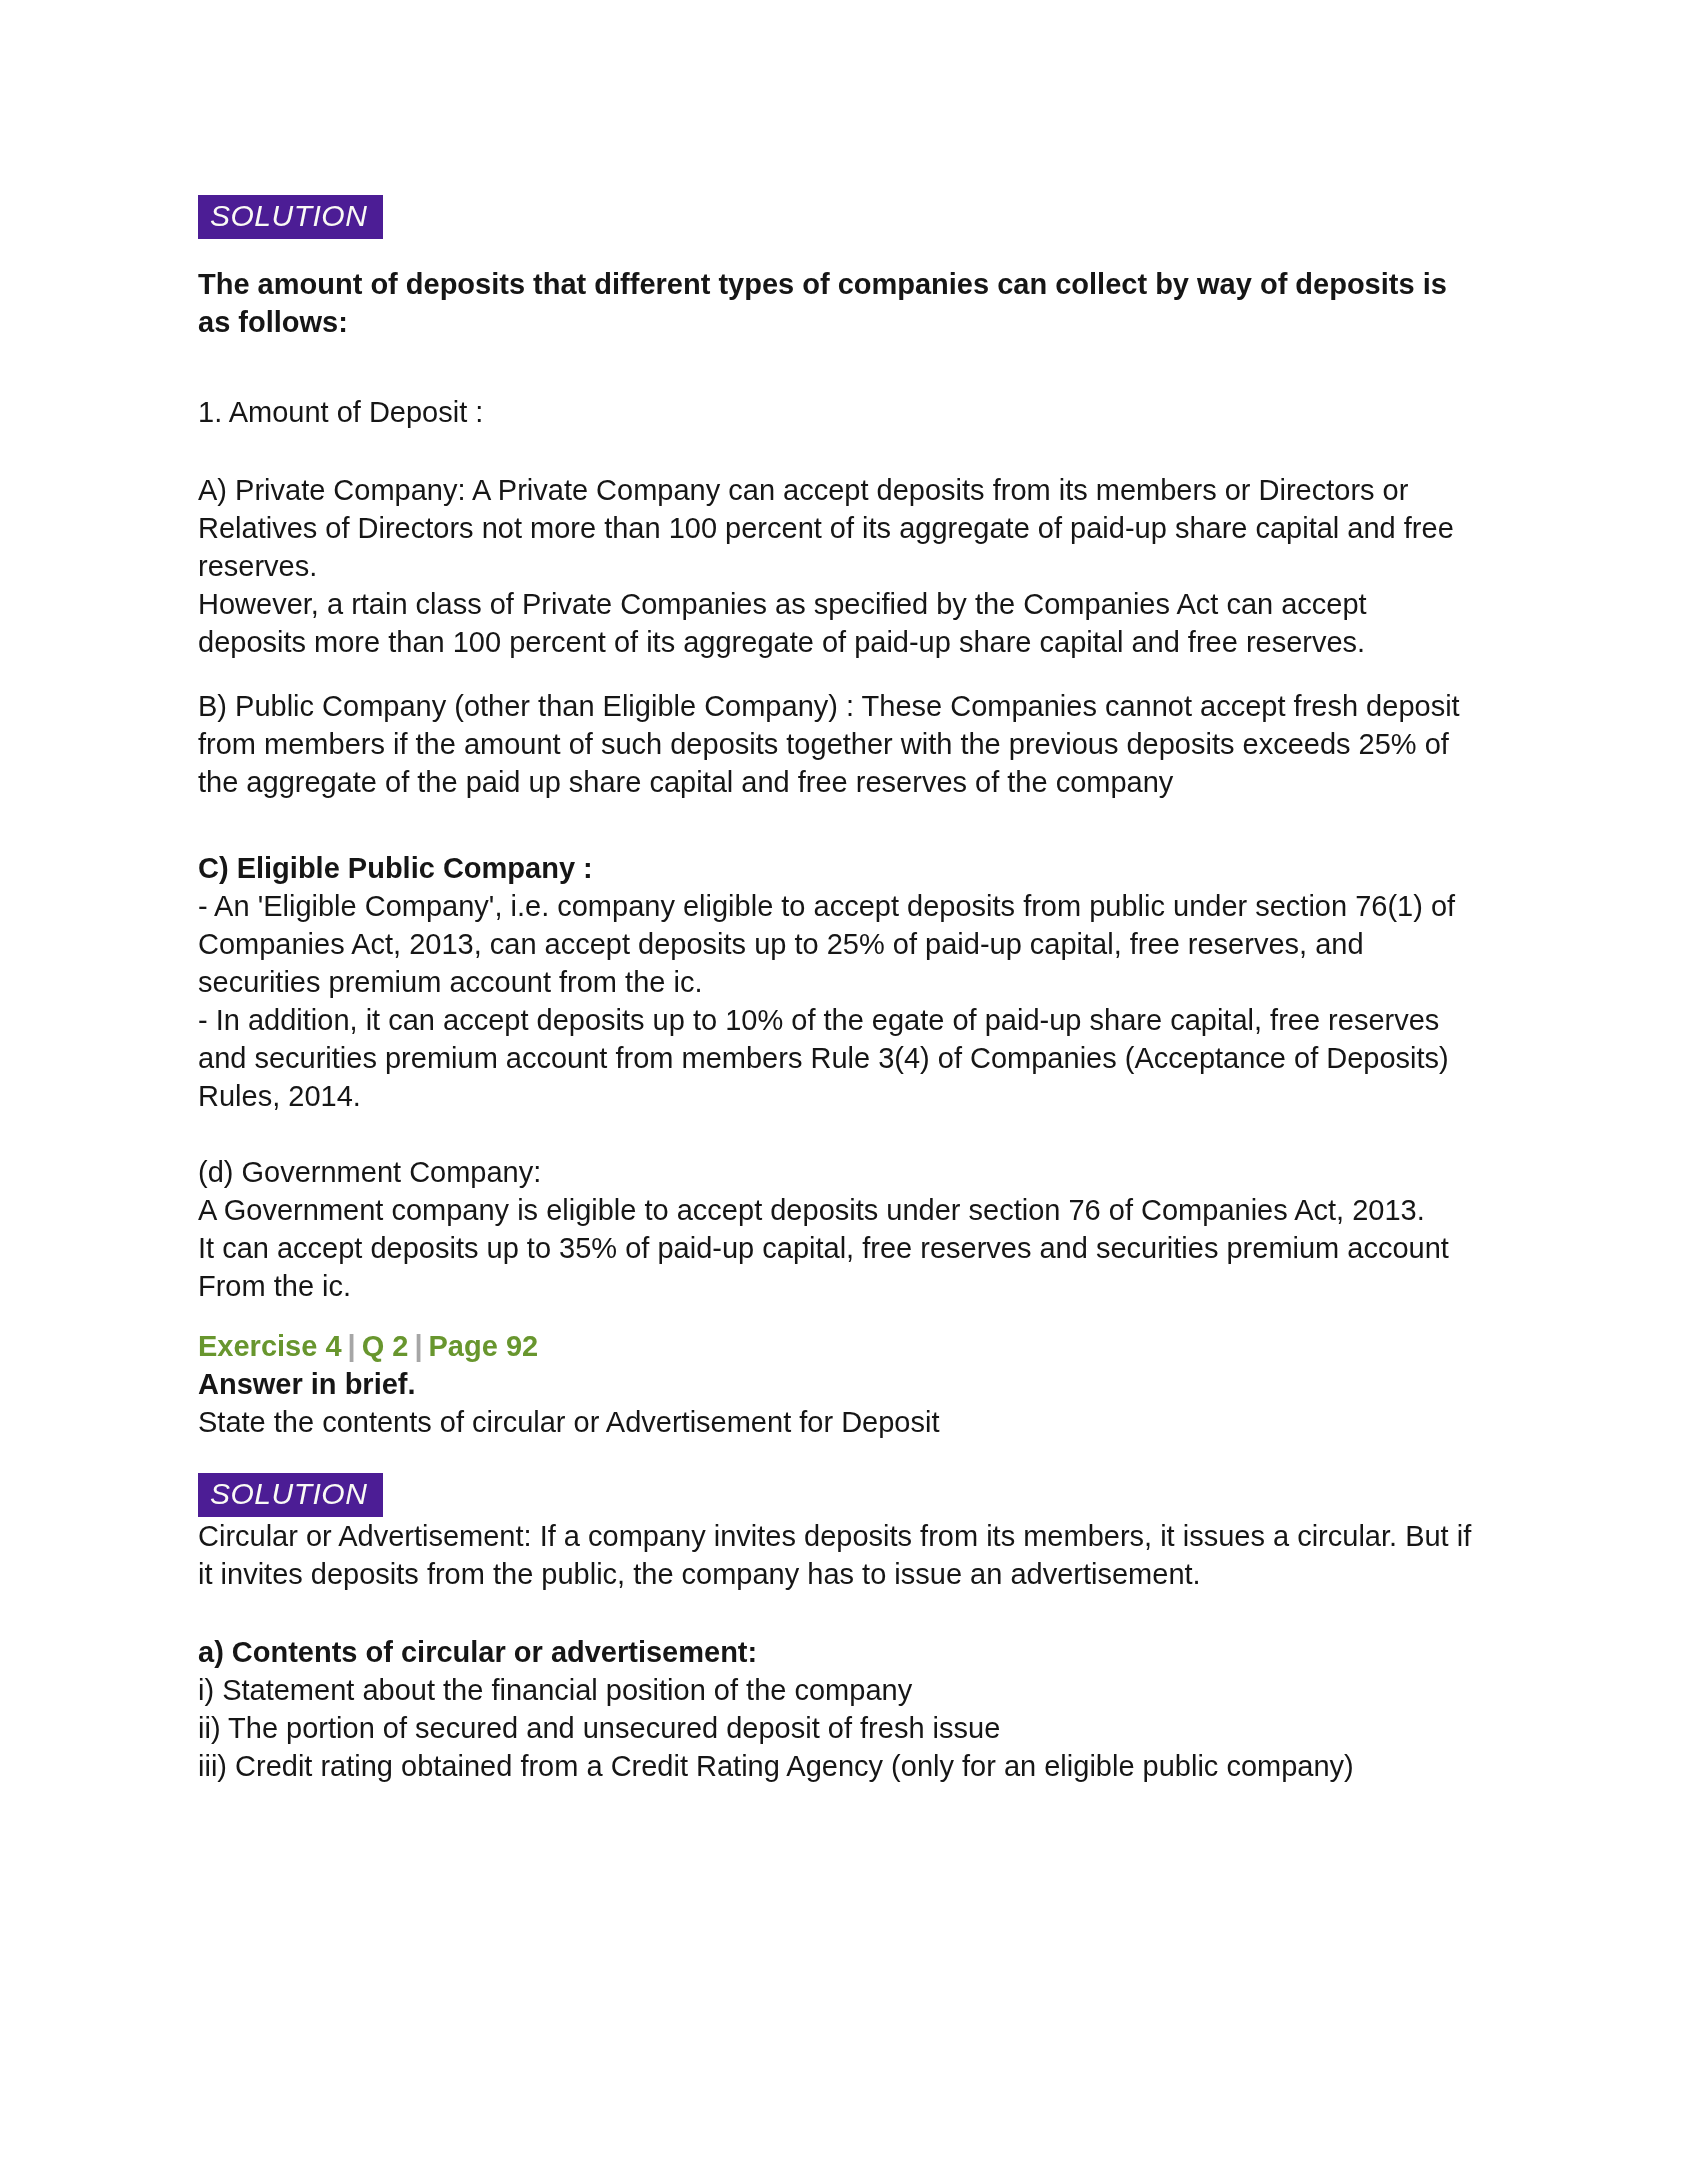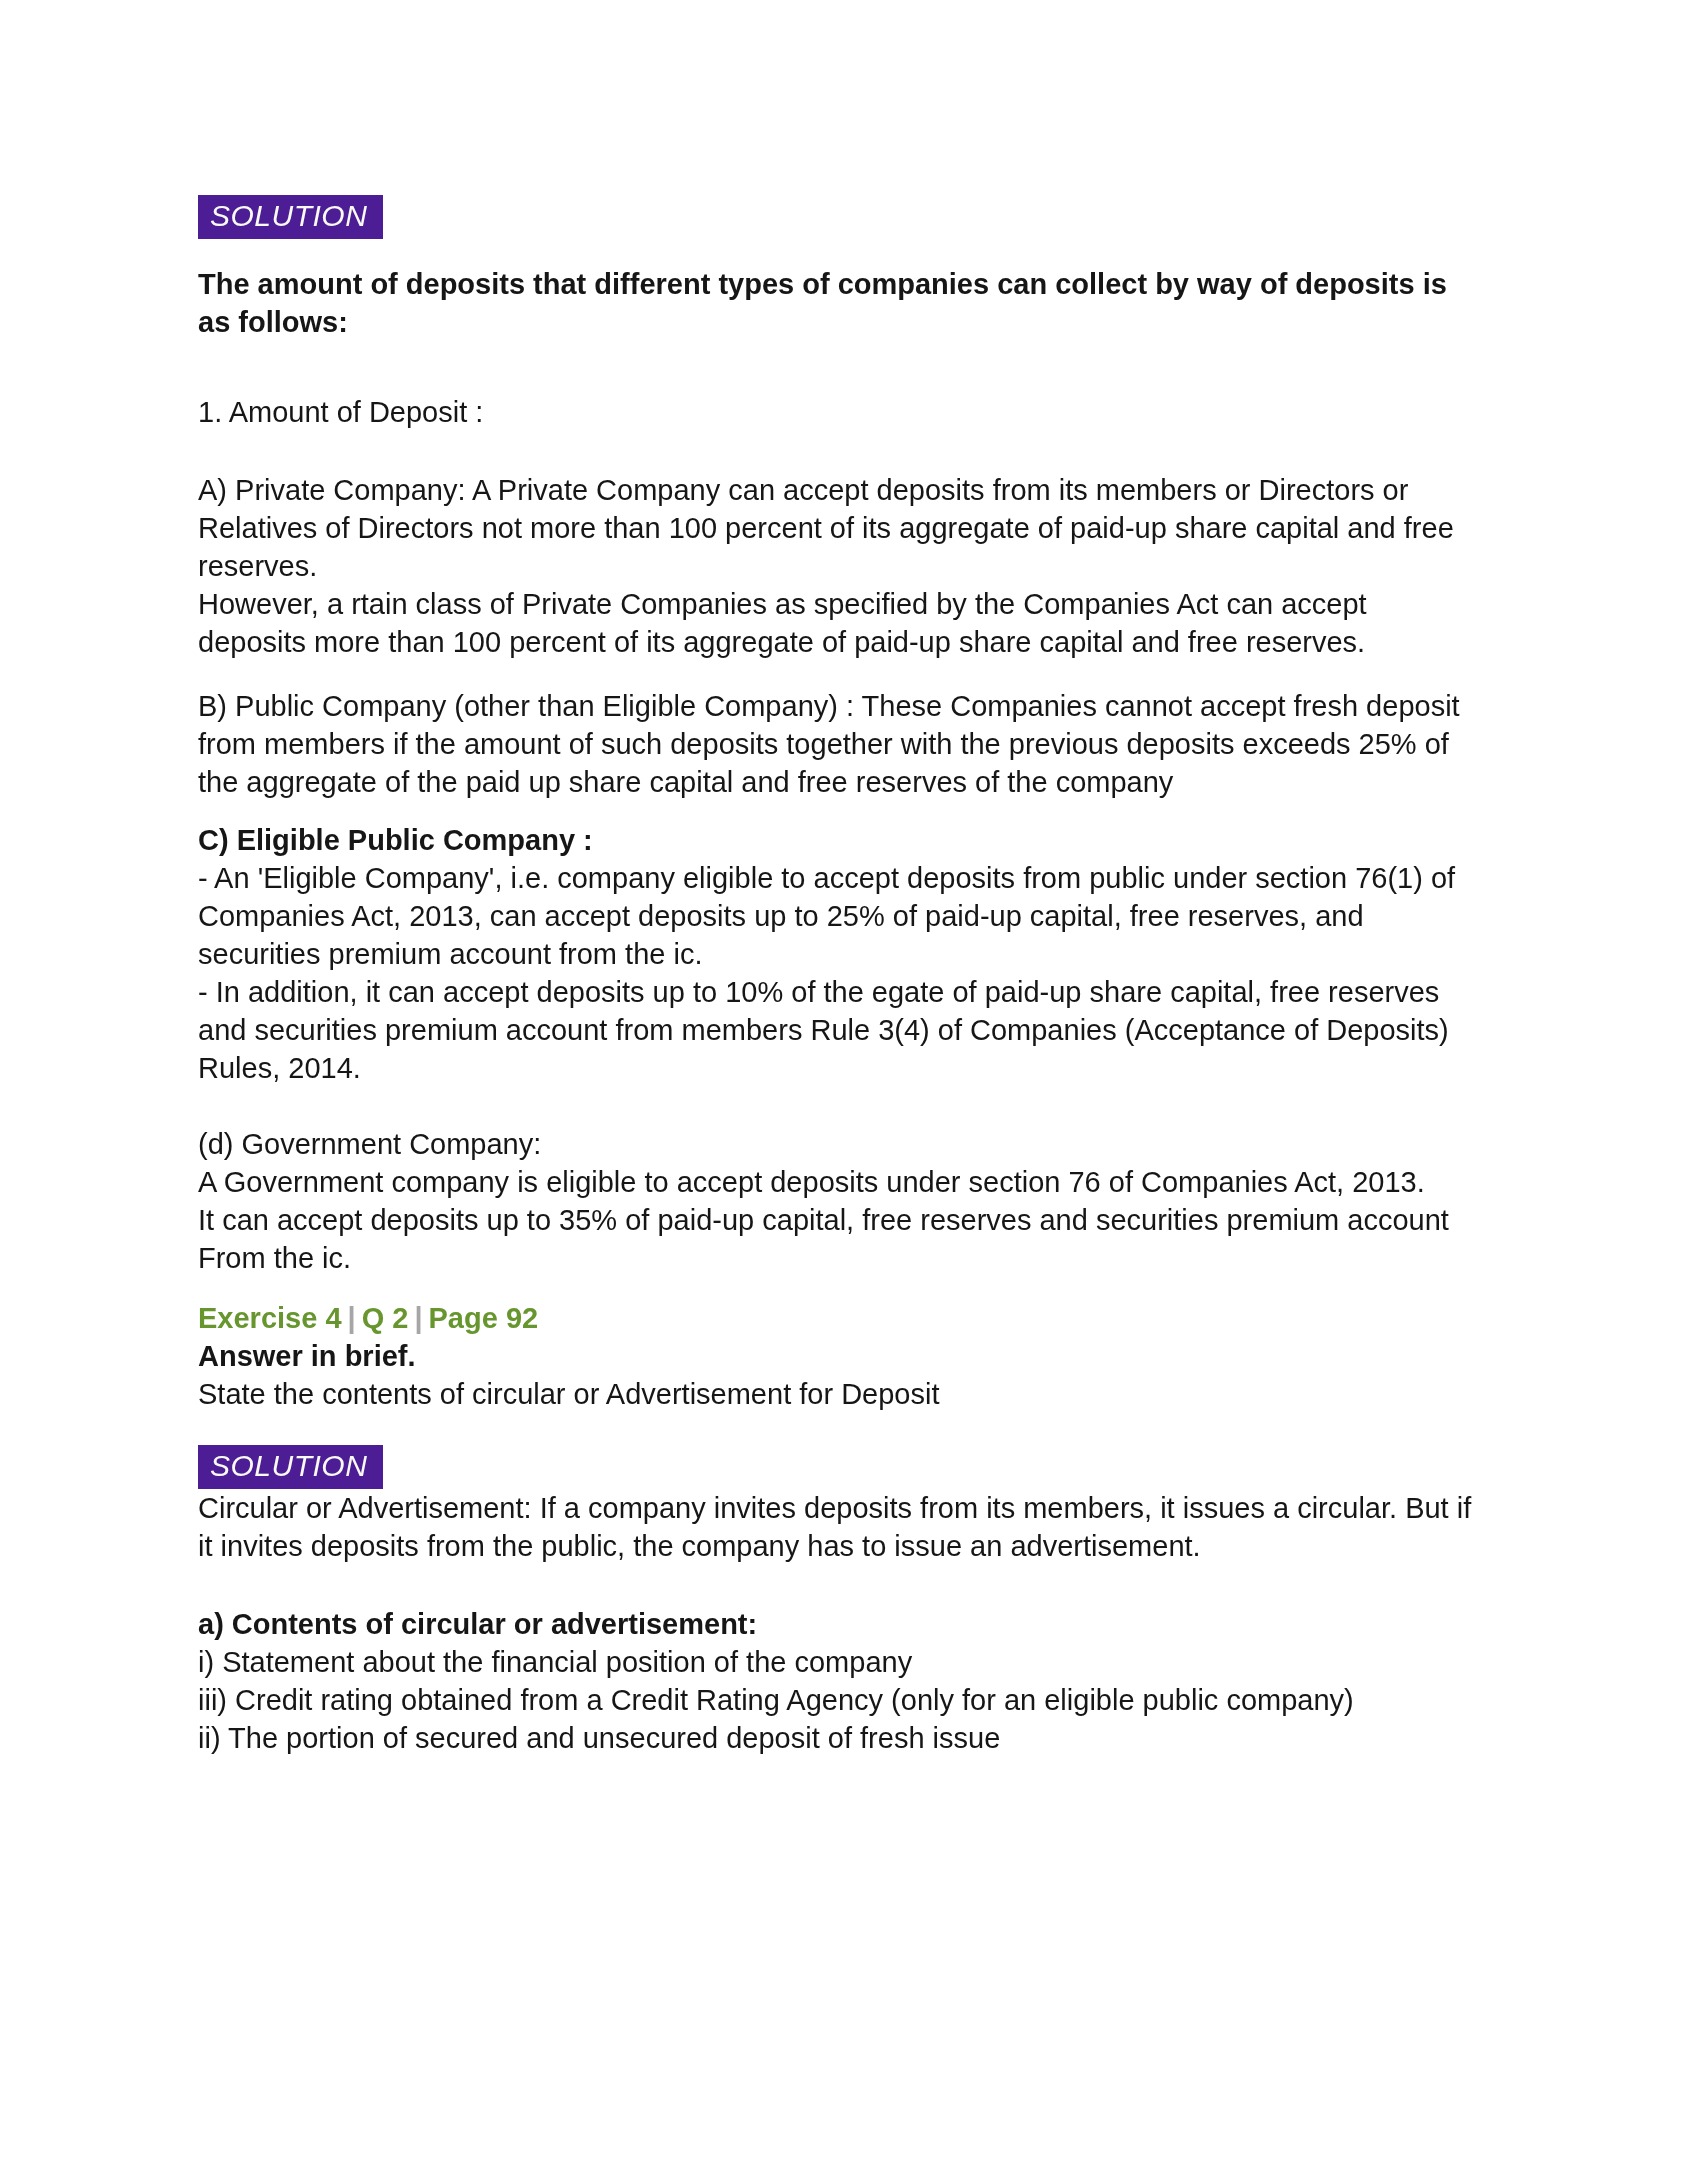--- a/index.html
+++ b/index.html
@@ -33,21 +33,21 @@
     letter-spacing: 0.5px;
   }
   .badge-row { margin: 0; }
   .badge-row.second { margin-top: 32px; }
   p, .block { margin: 0; }
   .intro { margin-top: 26px; font-weight: bold; }
   .h-num { margin-top: 52px; font-weight: normal; }
   .para-a { margin-top: 40px; }
   .para-b { margin-top: 26px; }
   .lead { font-weight: normal; }
-  .c-heading { margin-top: 20px; font-weight: bold; }
+  .c-heading { margin-top: 48px; font-weight: bold; }
   .d-heading { margin-top: 38px; font-weight: normal; }
   .exercise-line {
     margin-top: 22px;
     font-weight: bold;
     color: #68962e;
   }
   .exercise-line .pipe {
     color: #a6a6a6;
     font-weight: bold;
     padding: 0 6px;
@@ -100,18 +100,18 @@
     <span class="solution-badge">SOLUTION</span>
   </div>
 
   <div class="circular-para block">
     <p><span class="lead">Circular or Advertisement:</span><span> If a company invites deposits from its members, it issues a circular. But if it invites deposits from the public, the company has to issue an advertisement.</span></p>
   </div>
 
   <div class="block">
     <p class="contents-heading">a) Contents of circular or advertisement:</p>
     <p>i) Statement about the financial position of the company</p>
+    <p>ii) The portion of secured and unsecured deposit of fresh issue</p>
     <p>iii) Credit rating obtained from a Credit Rating Agency (only for an eligible public company)</p>
-    <p>ii) The portion of secured and unsecured deposit of fresh issue</p>
   </div>
 
 </div>
 
 
 </body></html>

